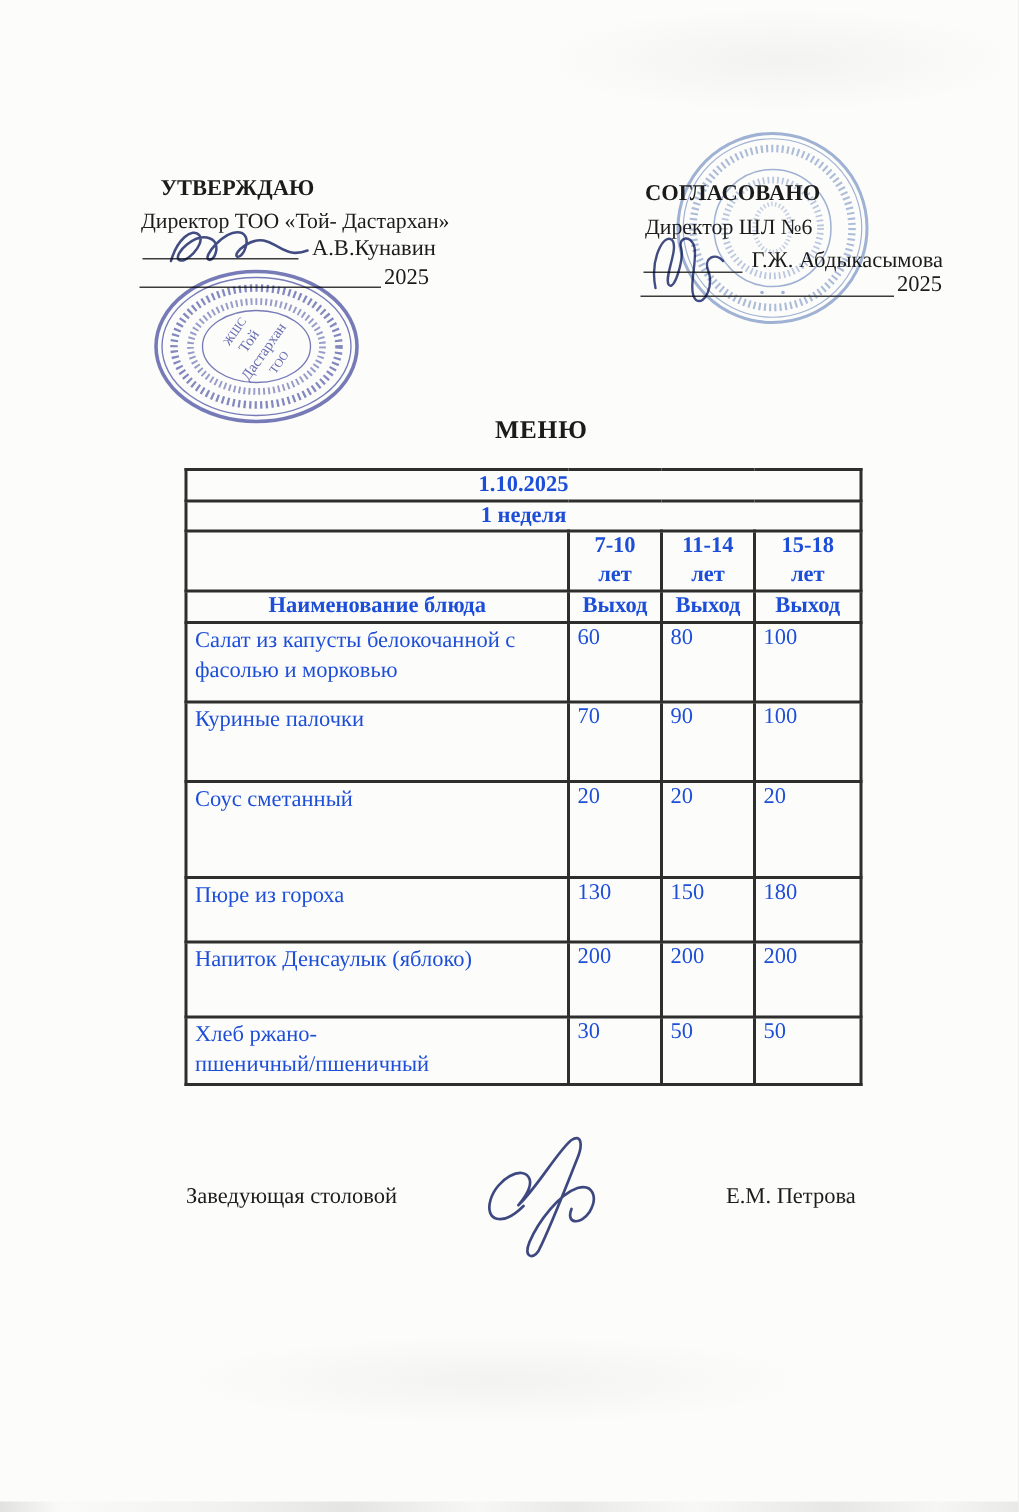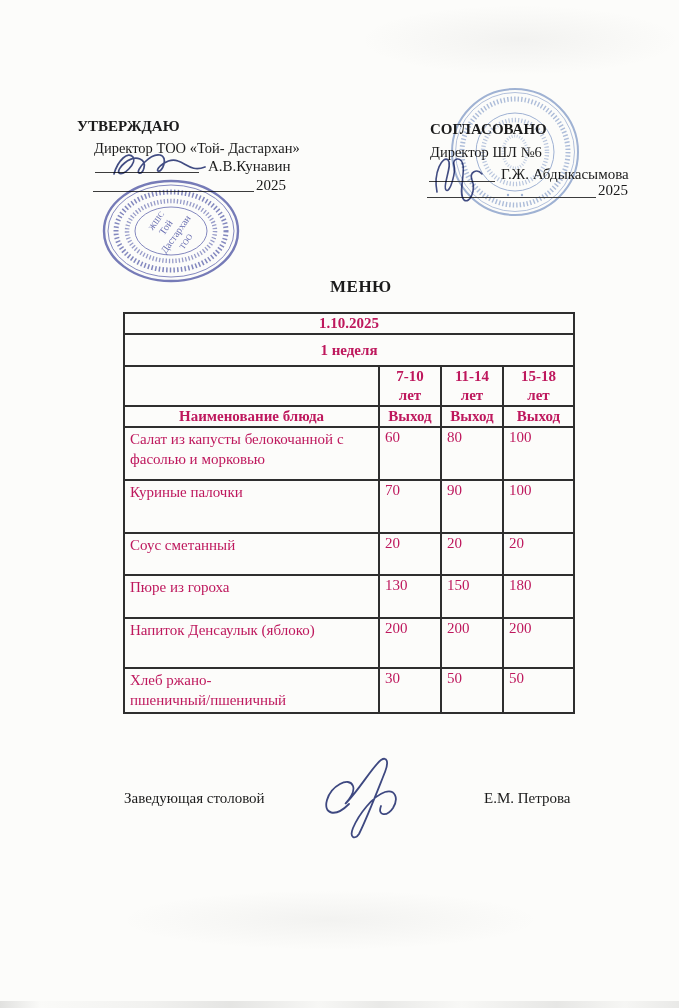--- a/index.html
+++ b/index.html
@@ -9,30 +9,30 @@
     font-family:"Liberation Serif","DejaVu Serif",serif;color:#1b1b1b;
   }
   .abs{position:absolute;}
   .t15{font-size:15px;line-height:1.25;}
   .t14{font-size:14.5px;line-height:1.25;}
   .bold{font-weight:bold;}
   .uline{border-bottom:1.5px solid #3c3c3c;height:0;}
   .menu-title{font-size:17px;font-weight:bold;letter-spacing:.5px;}
   table.menu{
     position:absolute;left:123px;top:312px;border-collapse:collapse;table-layout:fixed;
-    font-size:15px;color:#be185d;
+    font-size:15px;color:#1d4ed8;
   }
   table.menu td{border:2px solid #2e2e2e;vertical-align:top;padding:1px 5px;}
   table.menu td.center{text-align:center;vertical-align:middle;padding:0 2px;}
   table.menu .hdr{font-weight:bold;}
   td.dish{white-space:pre-line;line-height:1.35;padding:2px 8px 2px 6px;margin-left:44px;}
   td.val{padding:3px 3px 2px 8px;}
-  .r-date{height:21px}.r-week{height:32px}.r-day{height:21px}
+  .r-date{height:21px}.r-week{height:20px}.r-day{height:21px}
   .r-ages{height:40px}.r-cols{height:21px}
-  .r1{height:53px}.r2{height:53px}.r3{height:42px}.r4{height:43px}.r5{height:50px}.r6{height:42px}
+  .r1{height:53px}.r2{height:53px}.r3{height:64px}.r4{height:43px}.r5{height:50px}.r6{height:42px}
   .age-line{line-height:19px;font-weight:bold;}
   .stamp{mix-blend-mode:multiply;}
   .sig{mix-blend-mode:multiply;}
   .scan-smudge{
     background:radial-gradient(closest-side,rgba(90,90,90,.06),rgba(90,90,90,0));
     pointer-events:none;
   }
   .scan-bottom{
     left:0;right:0;bottom:0;height:7px;opacity:.5;pointer-events:none;
     background:linear-gradient(to right,
@@ -56,21 +56,21 @@
       <circle cx="67" cy="67" r="59.5" stroke-width="0.8"></circle>
       <circle cx="67" cy="67" r="53" stroke-width="5" stroke-dasharray="1.4 2.1" opacity="0.85"></circle>
       <circle cx="67" cy="67" r="39" stroke-width="1"></circle>
       <circle cx="67" cy="67" r="32" stroke-width="4.5" stroke-dasharray="1.2 2" opacity="0.7"></circle>
       <ellipse cx="67" cy="67" rx="12" ry="16" stroke-width="3" stroke-dasharray="1 1.6" opacity="0.6"></ellipse>
       <circle cx="60" cy="110" r="1.2" fill="#7d97c9" stroke="none"></circle>
       <circle cx="74" cy="110" r="1.2" fill="#7d97c9" stroke="none"></circle>
     </g>
   </svg>
 
-  <div class="abs t15 bold" style="left:77px;top:117px;text-align:right;">УТВЕРЖДАЮ</div>
+  <div class="abs t15 bold" style="left:107px;top:117px;text-align:right;">УТВЕРЖДАЮ</div>
   <div class="abs t14" style="left:94px;top:139px;">Директор ТОО «Той- Дастархан»</div>
   <div class="abs uline" style="left:95px;top:172px;width:104px;"></div>
   <div class="abs t15" style="left:208px;top:157px;">А.В.Кунавин</div>
   <div class="abs uline" style="left:93px;top:191px;width:161px;"></div>
   <div class="abs t15" style="left:256px;top:176px;">2025</div>
 
   <div class="abs t15 bold" style="left:430px;top:120px;">СОГЛАСОВАНО</div>
   <div class="abs t14" style="left:430px;top:143px;">Директор ШЛ №6</div>
   <div class="abs uline" style="left:429px;top:181px;width:66px;"></div>
   <div class="abs t15" style="left:501px;top:165px;">Г.Ж. Абдыкасымова</div>

